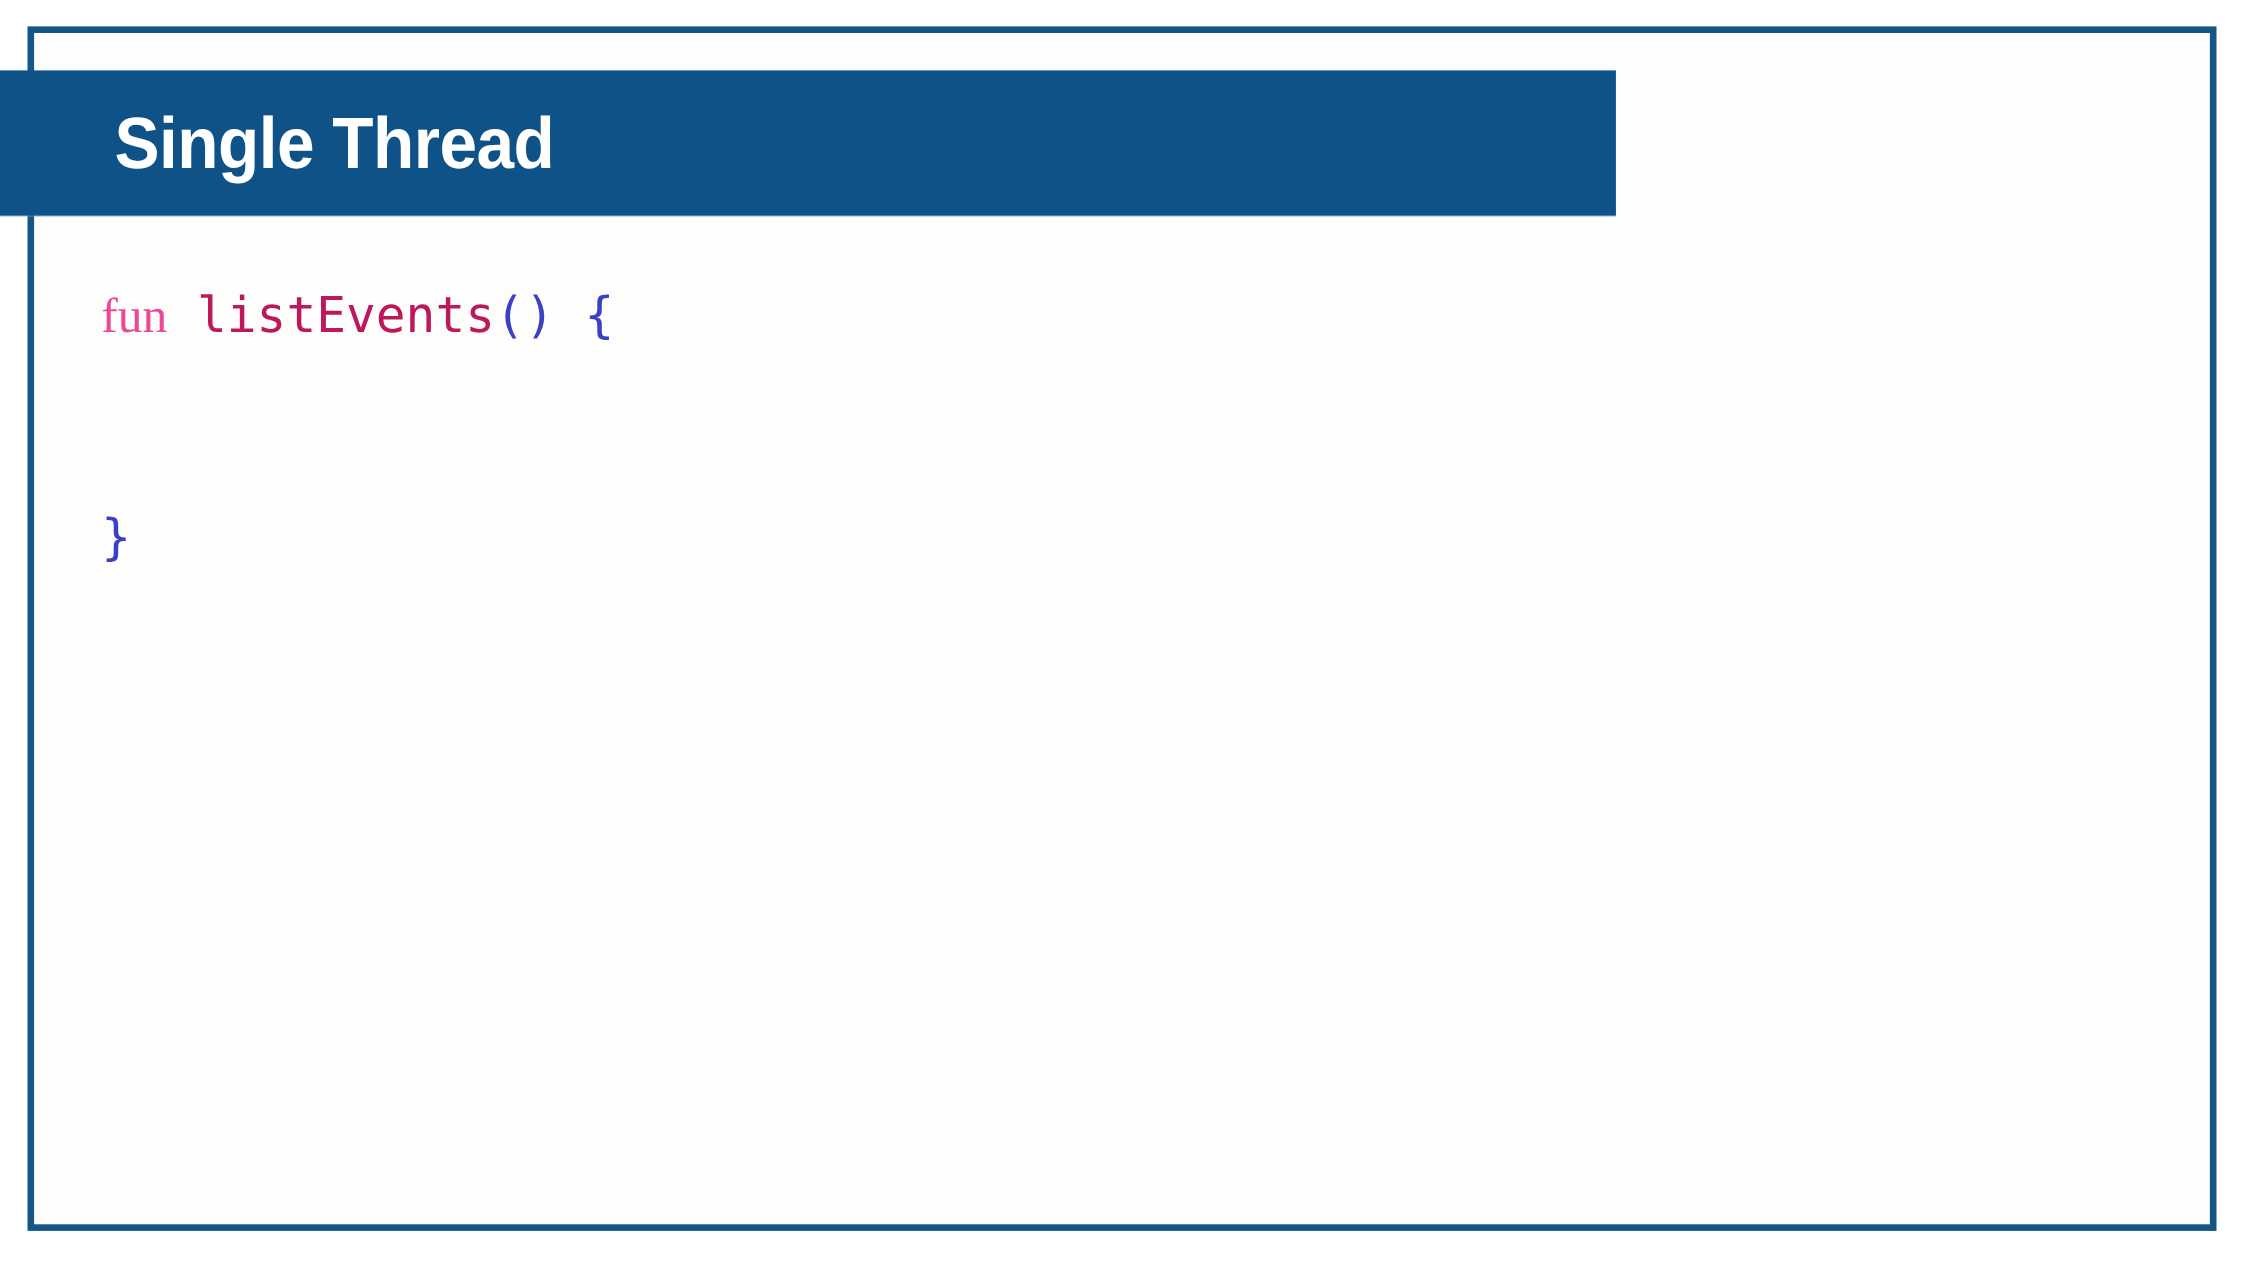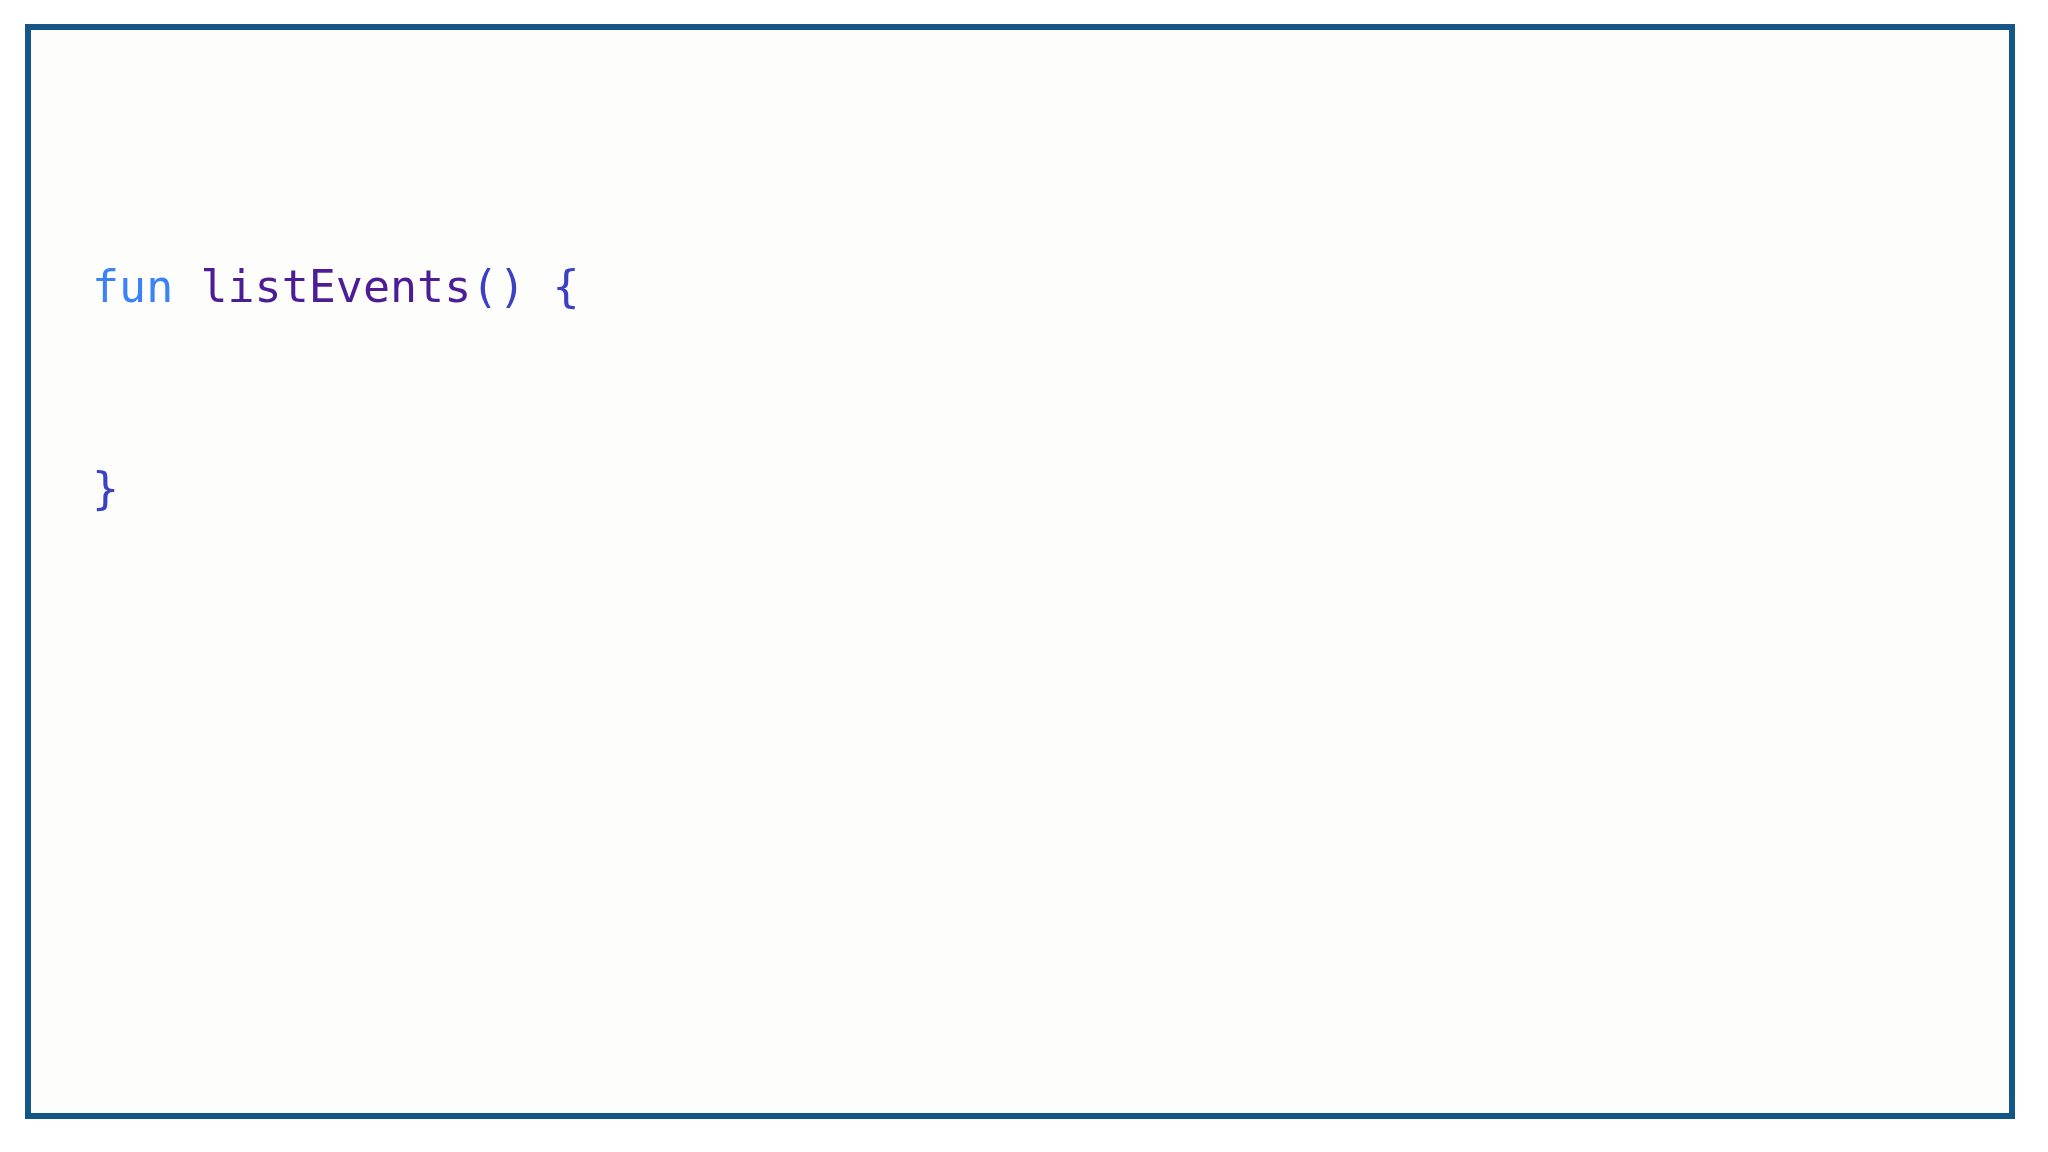--- a/index.html
+++ b/index.html
@@ -72,32 +72,35 @@
     font-size: 45px;
     line-height: 101px;
     height: 101px;
     white-space: pre;
     color: #2f3e46;
     letter-spacing: 0px;
   }
   .code-line.blank {
     height: 101px;
   }
-  .tok-kw   { color: #3b82f6; }
-  .tok-id   { color: #4c1d95; }
+  .tok-kw   { color: #ec4899; font-family: Liberation Serif, serif; }
+  .tok-id   { color: #be185d; }
   .tok-punc { color: #3b40c4; }
   .tok-op   { color: #3b40c4; }
 </style>
 </head>
 <body>
 
 <div class="slide">
 
   <div class="frame"></div>
 
+  <div class="title-banner">
+    <span class="title-text">Single Thread</span>
+  </div>
 
   <div class="code-area">
       <div class="code-line"><span class="tok-kw">fun</span><span class=""> </span><span class="tok-id">listEvents</span><span class="tok-punc">()</span><span class=""> </span><span class="tok-punc">{</span></div>
       <div class="code-line blank">&nbsp;</div>
       <div class="code-line"><span class="tok-punc">}</span></div>
     </div>
 
 </div>
 
 </body></html>

